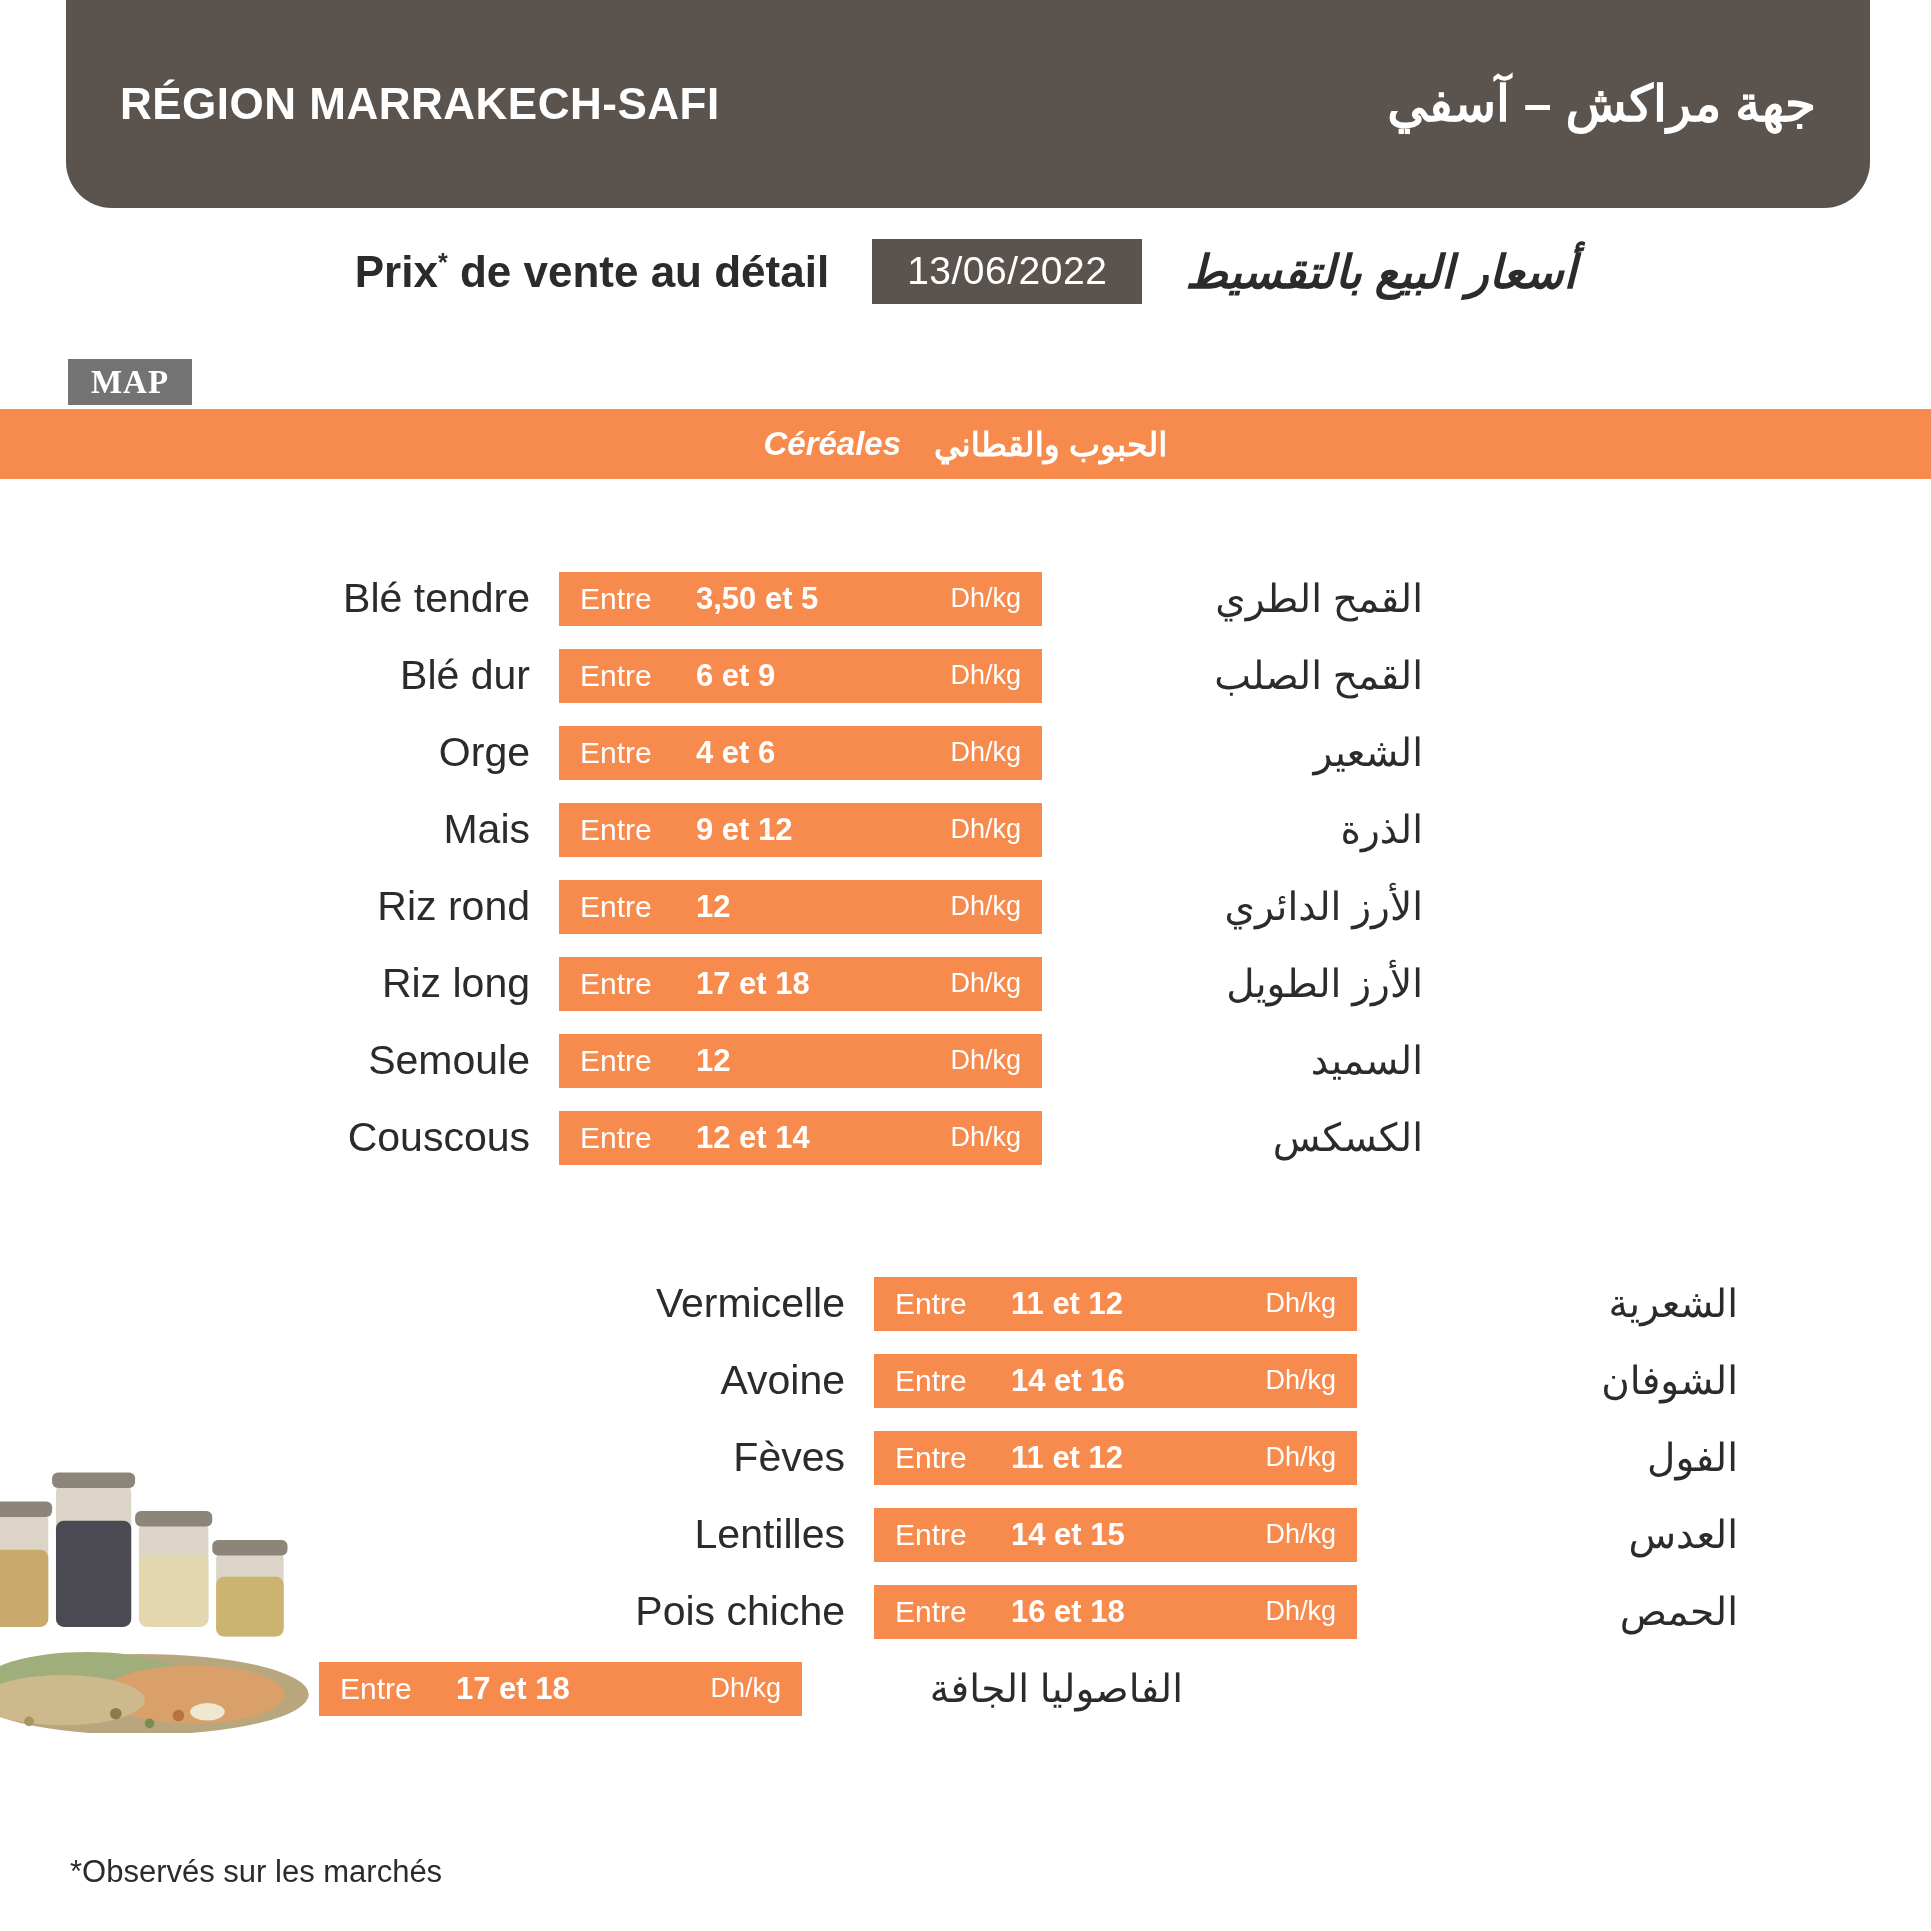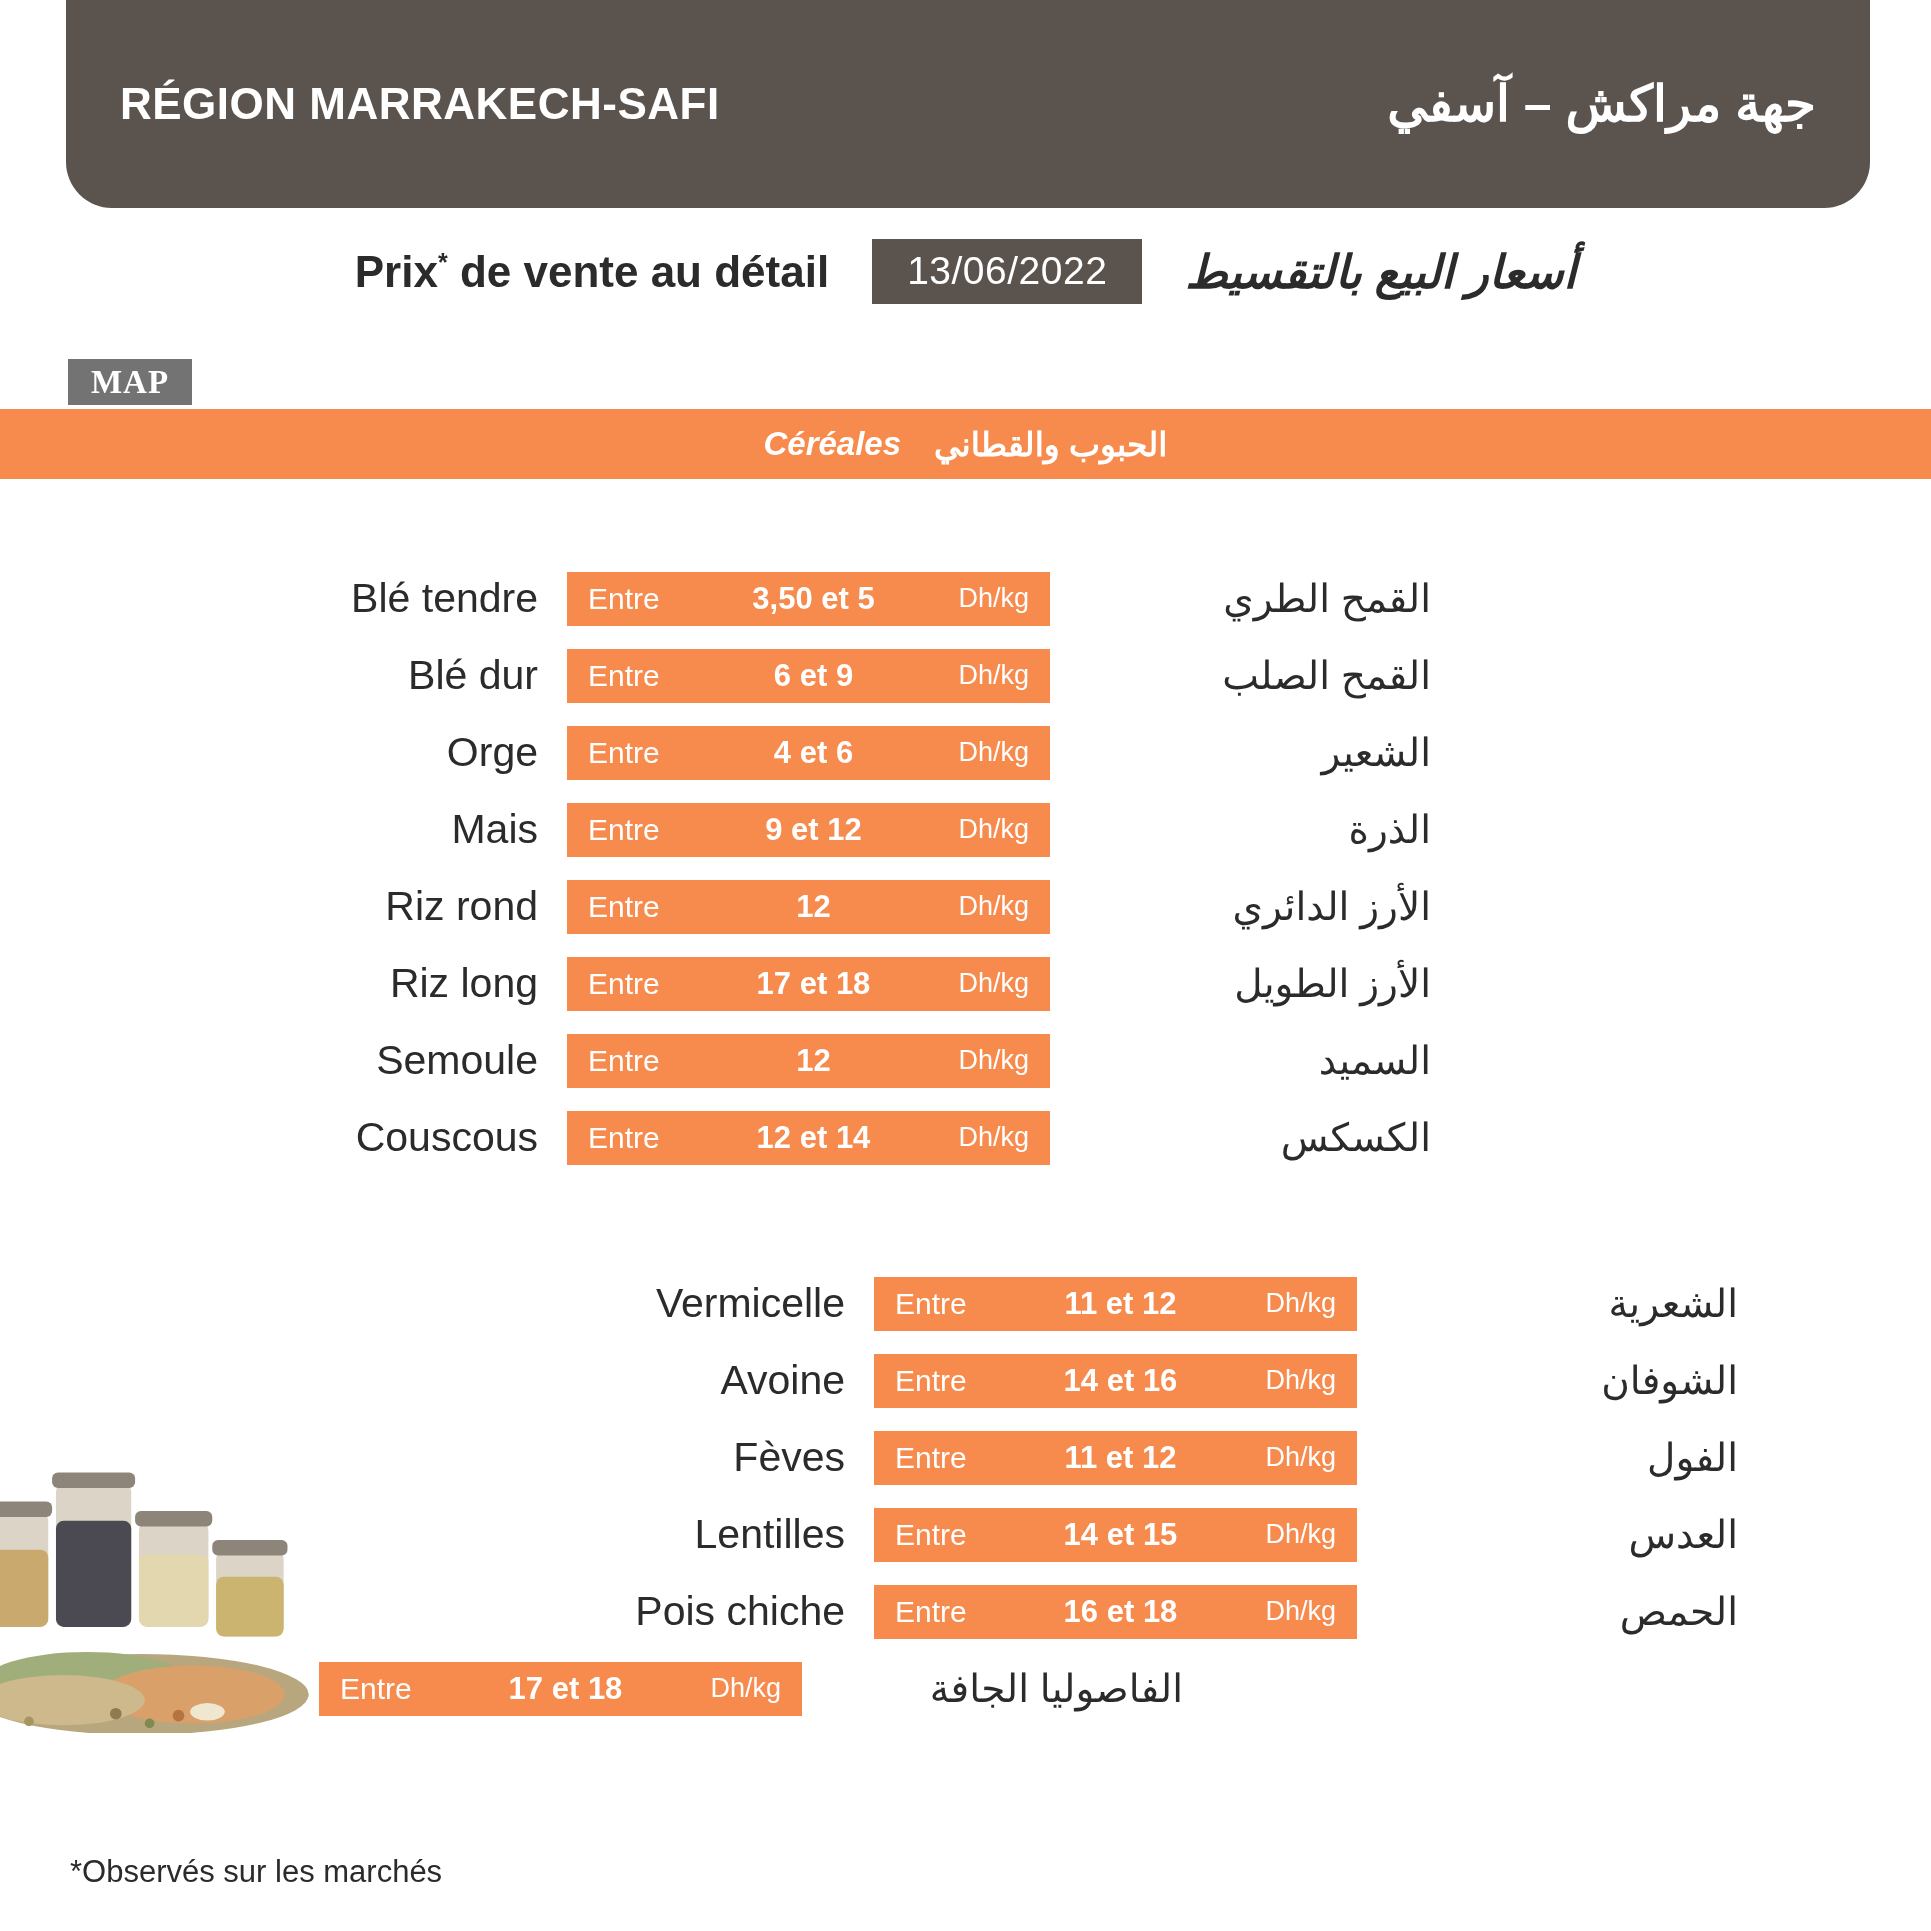--- a/index.html
+++ b/index.html
@@ -133,21 +133,21 @@
     font-weight: bold;
     direction: rtl;
   }
 
   
   .table {
     position: absolute;
     display: flex;
     flex-direction: column;
   }
-  .table-cereals { left: 12px; top: 560px; width: 1506px; }
+  .table-cereals { left: 4px; top: 560px; width: 1506px; }
   .table-legumes { left: 319px; top: 1265px; width: 1506px; }
 
   .row {
     display: flex;
     align-items: center;
     height: 77px;
   }
   .label-fr {
     font-size: 41px;
     color: #2b2b2b;
@@ -174,21 +174,21 @@
     font-size: 30px;
     width: 116px;
     flex: 0 0 116px;
     white-space: nowrap;
   }
   .pill-value {
     color: #ffffff;
     font-size: 31px;
     font-weight: bold;
     flex: 1 1 auto;
-    text-align: center;
+    text-align: left;
     white-space: nowrap;
   }
   .pill-unit {
     color: #ffffff;
     font-size: 27px;
     flex: 0 0 106px;
     text-align: right;
     white-space: nowrap;
   }
 

